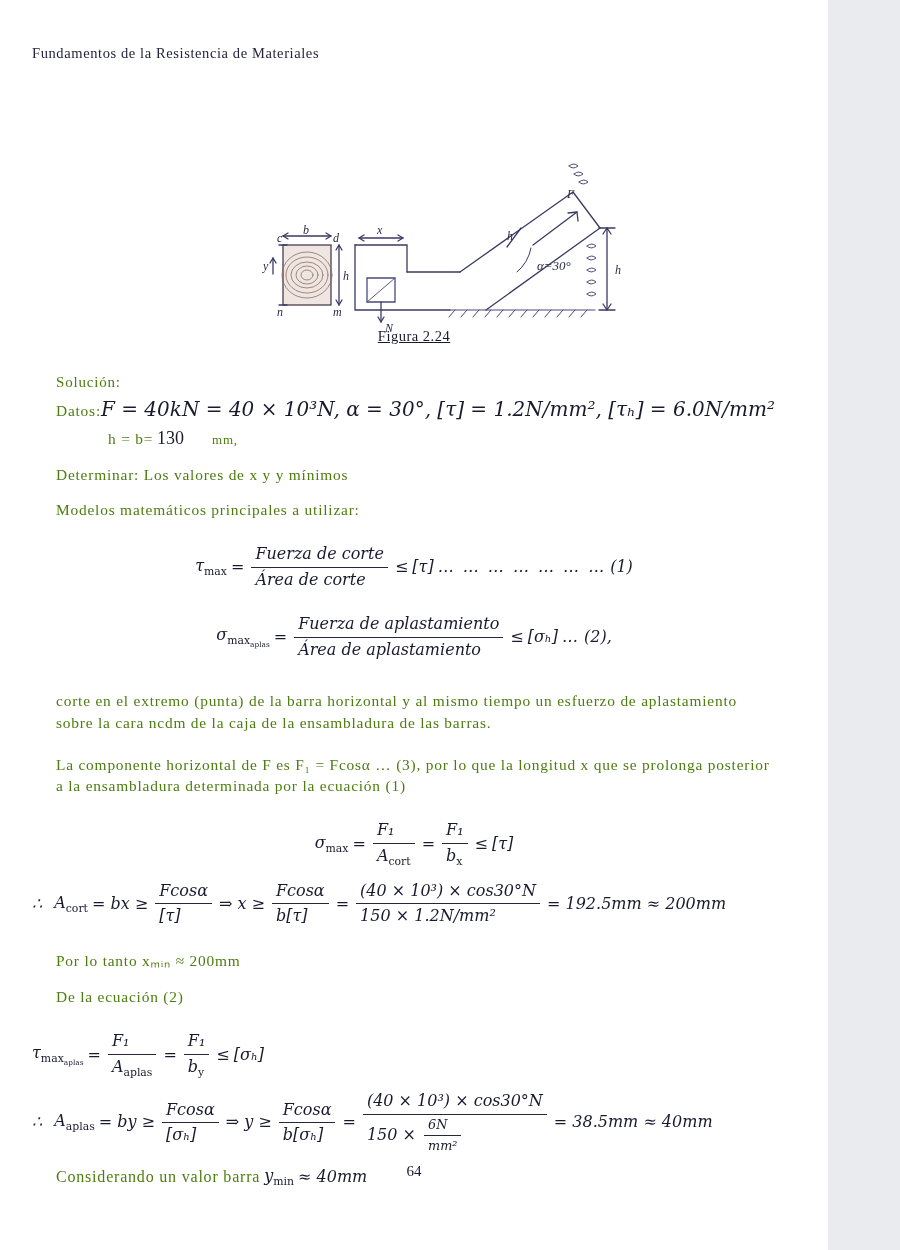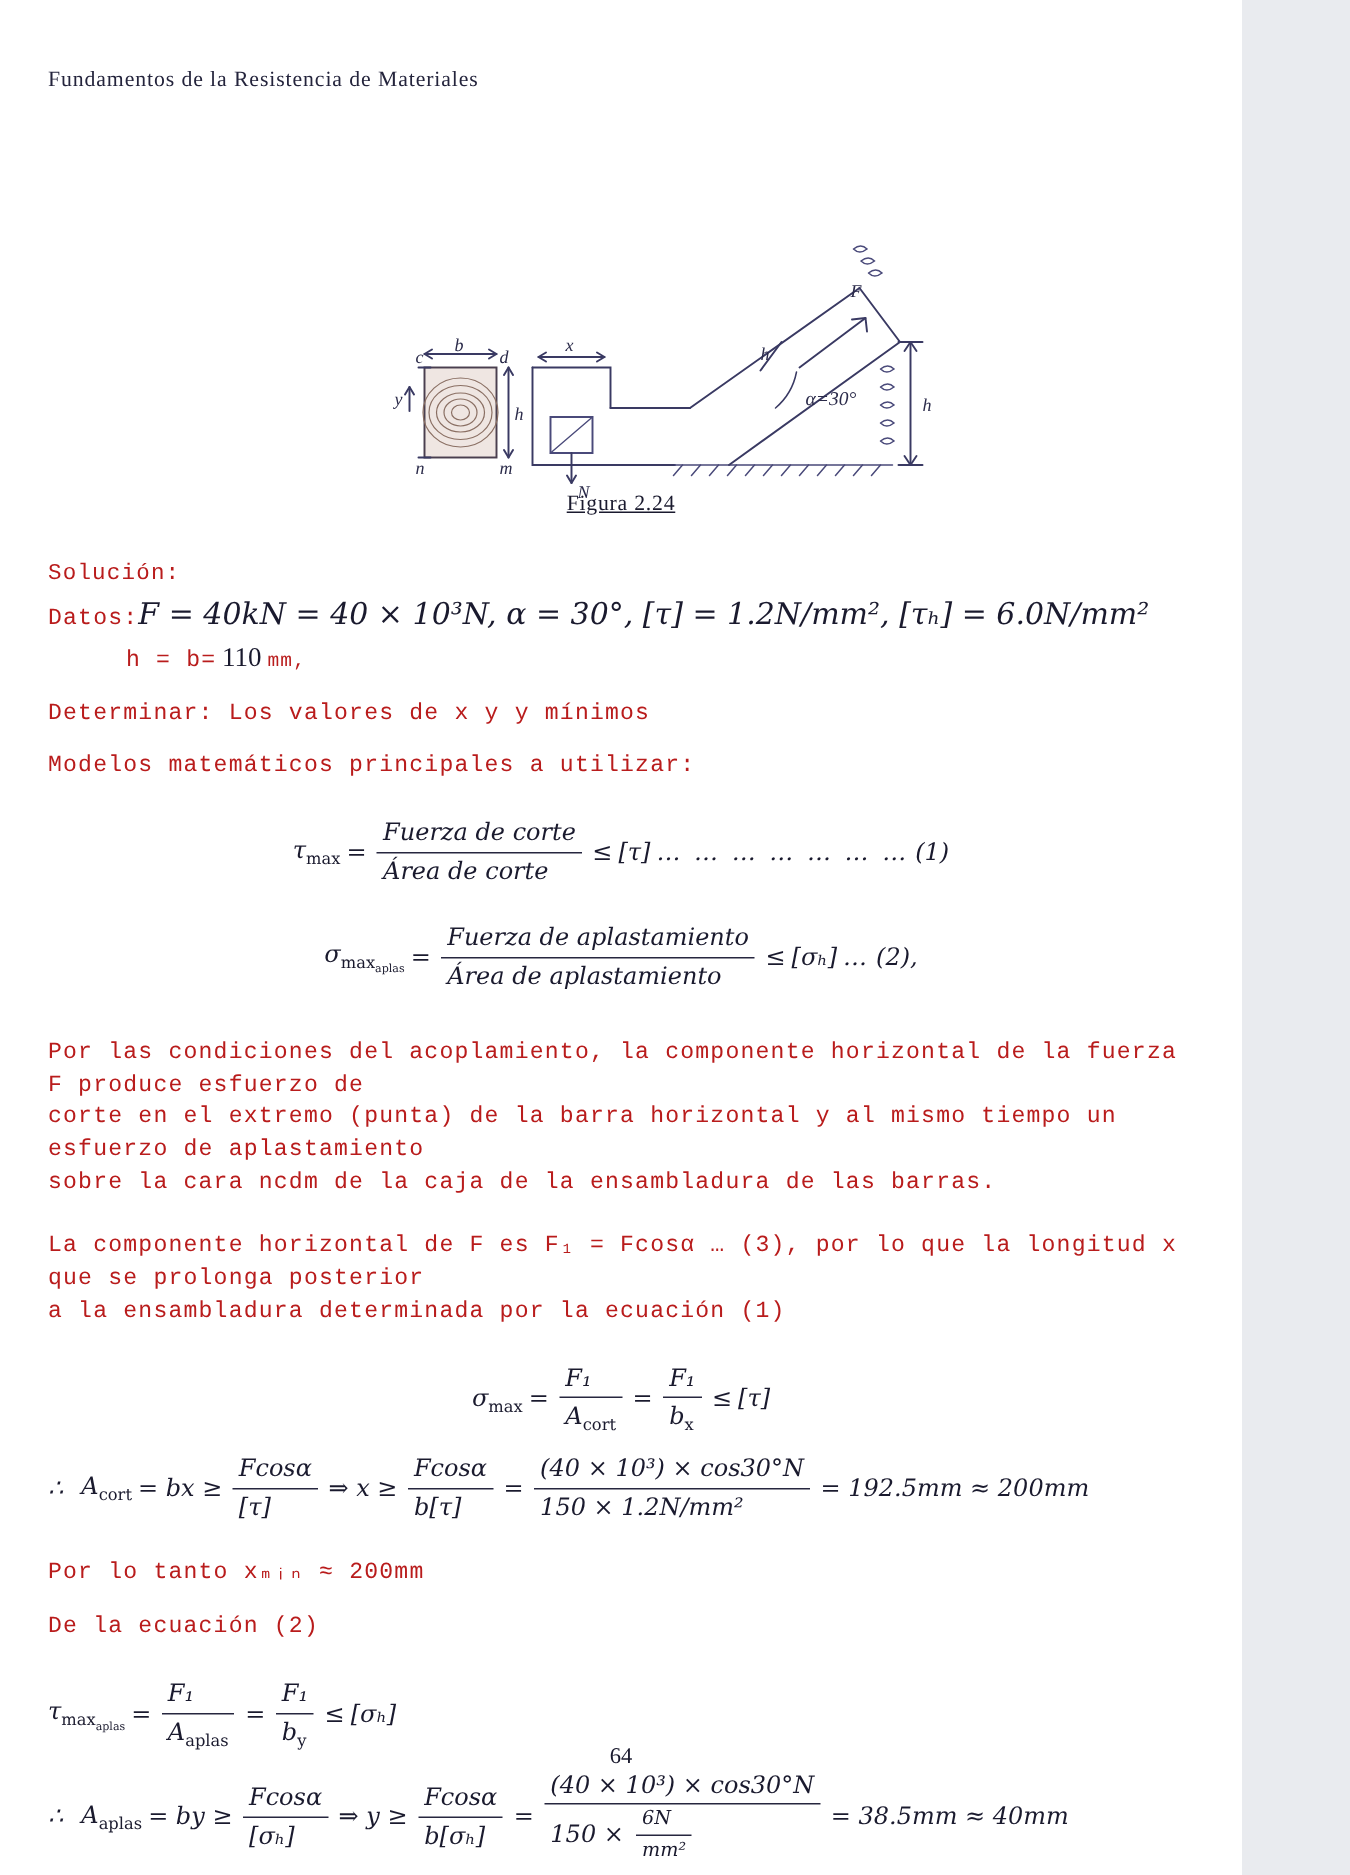--- a/index.html
+++ b/index.html
@@ -61,23 +61,24 @@
   
   .body {
     position: absolute;
     left: 32px;
     top: 372px;
     width: 764px;
     font-size: 15.4px;
     line-height: 1.42;
   }
   .hand {
-    font-family: Liberation Mono, monospace;
+    font-family: Liberation Serif, serif;
     letter-spacing: 0.8px;
-    color: #b91c1c;
+    color: #4d7c0f;
+    margin-left: 24px;
   }
   .blk { margin-bottom: 13px; }
   .tight { margin-bottom: 2px; }
   .math {
     font-family: "DejaVu Serif", serif;
     font-style: italic;
   }
   sup, sub { font-style: normal; font-size: 0.68em; }
   .frac {
     display: inline-block;
@@ -224,21 +225,21 @@
   <div class="body">
 
     <div class="sol-label hand tight">Solución:</div>
 
     <div class="tight">
       <span class="hand">Datos:</span><span class="math" style="font-size:20px">F = 40kN = 40 × 10³N,   α = 30°, [τ] = 1.2N/mm², [τₕ] = 6.0N/mm²</span>
     </div>
 
     <div class="blk" style="padding-left:52px">
       <span class="hand">h = b=</span>
-      <span style="font-size:18px;font-family:'Liberation Serif',serif">110</span>
+      <span style="font-size:18px;font-family:'Liberation Serif',serif">130</span>
       <span class="hand small">mm,</span>
     </div>
 
     <div class="blk hand">Determinar: Los valores de x y y mínimos</div>
 
     <div class="blk hand">Modelos matemáticos principales a utilizar:</div>
 
     <div class="eqrow" style="margin:22px 0 4px 0">
       <span class="math"><span>τ</span><sub>max</sub></span>
       <span class="math">=</span>
@@ -259,21 +260,20 @@
         <span class="num">Fuerza de aplastamiento</span>
         <span class="den">Área de aplastamiento</span>
       </span>
       <span class="math">≤</span>
       <span class="math">[σₕ]</span>
       <span class="math dots">…</span>
       <span class="math">(2),</span>
     </div>
 
     <div class="blk hand" style="margin-top:28px">
-      <div>Por las condiciones del acoplamiento, la componente horizontal de la fuerza F produce esfuerzo de</div>
       <div>corte en el extremo (punta) de la barra horizontal y al mismo tiempo un esfuerzo de aplastamiento</div>
       <div>sobre la cara ncdm de la caja de la ensambladura de las barras.</div>
     </div>
 
     <div class="blk hand" style="margin-top:20px">
       <div>La componente horizontal de F es F₁ = Fcosα … (3), por lo que la longitud x que se prolonga posterior</div>
       <div>a la ensambladura determinada por la ecuación (1)</div>
     </div>
 
     <div class="eqrow" style="margin:22px 0 6px 0">

